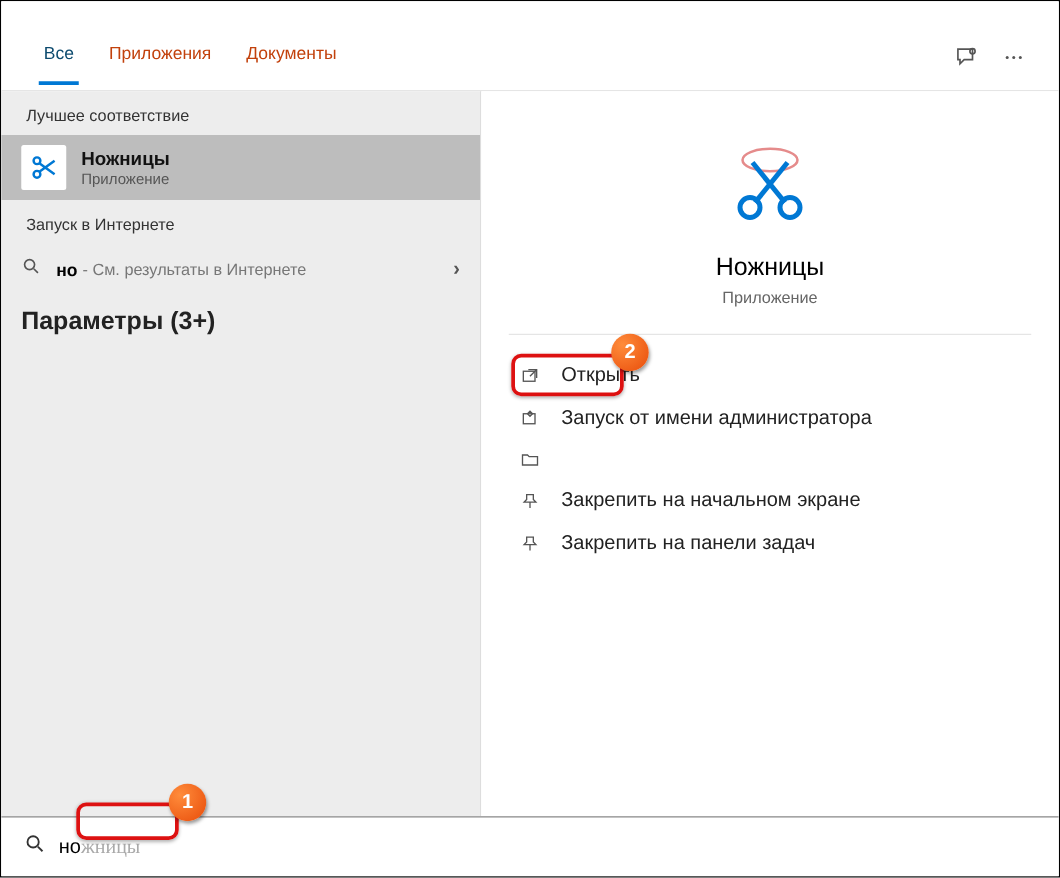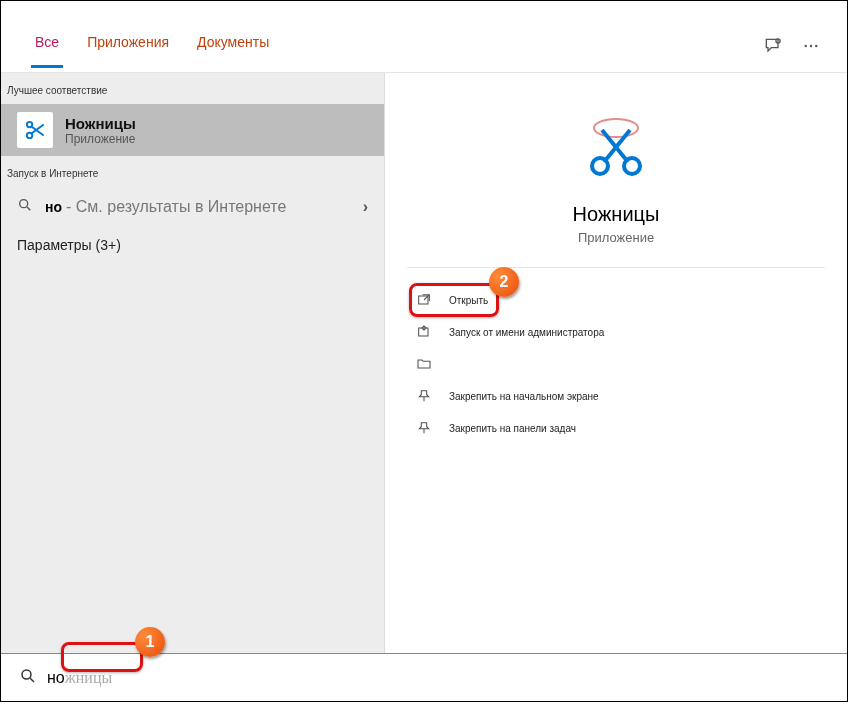--- a/index.html
+++ b/index.html
@@ -1,46 +1,46 @@
 <!DOCTYPE html>
 <html><head>
 <meta charset="utf-8">
 <style>
 * { box-sizing: border-box; margin: 0; padding: 0; font-family: "Segoe UI", Arial, sans-serif; }
 body { background: #fff; width: 848px; height: 702px; position: relative; overflow: hidden; border: 1px solid #000; }
 .window { background: #fff; width: 100%; height: 100%; display: flex; flex-direction: column; }
 .tabs { display: flex; align-items: center; padding: 18px 20px 0 20px; background: #fff; border-bottom: 1px solid #e5e5e5; height: 72px; }
 .tab { padding: 10px 14px 18px 14px; font-size: 14px; color: #c2410c; cursor: pointer; position: relative; }
-.tab.active { color: #be185d; }
+.tab.active { color: #0c4a6e; }
 .tab.active::after { content: ""; position: absolute; left: 10px; right: 10px; bottom: 0; height: 3px; background: #0078d4; }
 .tab .chev { margin-left: 4px; font-size: 10px; }
 .spacer { flex: 1; }
 .header-icon { width: 32px; height: 32px; display: flex; align-items: center; justify-content: center; color: #555; margin-left: 6px; cursor: pointer; }
 .content { flex: 1; display: flex; min-height: 0; }
 .left { width: 384px; background: #ededed; display: flex; flex-direction: column; border-right: 1px solid #ddd; }
-.section-label { font-size: 10px; color: #333; padding: 12px 16px 8px 6px; }
+.section-label { font-size: 13px; color: #333; padding: 12px 16px 8px 20px; }
 .result-item { display: flex; align-items: center; padding: 8px 16px; cursor: pointer; min-height: 46px; }
 .result-item.selected { background: #bdbdbd; }
 .result-icon { width: 36px; height: 36px; display: flex; align-items: center; justify-content: center; margin-right: 12px; background: #fff; border-radius: 2px; }
 .result-text { flex: 1; }
 .result-title { font-size: 15px; color: #111; font-weight: 600; }
 .result-sub { font-size: 12px; color: #555; }
 .web-row { display: flex; align-items: center; padding: 10px 16px; cursor: pointer; }
 .web-row .search-icon { width: 18px; margin-right: 10px; color: #555; }
 .web-row .q { font-size: 14px; color: #000; font-weight: 600; }
-.web-row .suffix { font-size: 16px; color: #777; margin-left: 4px; }
+.web-row .suffix { font-size: 13px; color: #777; margin-left: 4px; }
 .web-row .chev { margin-left: auto; color: #555; font-size: 16px; font-weight: bold; }
-.cat-row { padding: 10px 16px; font-size: 14px; color: #222; cursor: pointer; }
+.cat-row { padding: 10px 16px; font-size: 20px; color: #222; cursor: pointer; font-weight: bold; }
 .right { flex: 1; background: #fff; display: flex; flex-direction: column; align-items: stretch; padding: 0; }
 .preview-head { display: flex; flex-direction: column; align-items: center; padding: 28px 0 22px 0; border-bottom: 1px solid #e5e5e5; margin: 0 22px; }
 .big-icon { width: 90px; height: 90px; display: flex; align-items: center; justify-content: center; margin-bottom: 12px; }
 .preview-title { font-size: 20px; color: #000; margin-bottom: 4px; }
 .preview-sub { font-size: 13px; color: #666; }
 .actions { padding: 16px 22px; }
-.action { display: flex; align-items: center; padding: 8px 6px; font-size: 10px; color: #222; cursor: pointer; }
+.action { display: flex; align-items: center; padding: 8px 6px; font-size: 16px; color: #222; cursor: pointer; }
 .action .a-icon { width: 22px; margin-right: 14px; color: #555; display: flex; align-items: center; justify-content: center; }
 .searchbar { height: 48px; border-top: 1px solid #888; background: #fff; display: flex; align-items: center; padding: 0 18px; }
 .searchbar .s-icon { color: #333; margin-right: 10px; }
 .callout { position: absolute; border: 3px solid #d11; border-radius: 8px; pointer-events: none; box-shadow: 0 1px 3px rgba(0,0,0,.3); }
 .callout-1 { left: 60px; top: 641px; width: 82px; height: 30px; }
 .callout-2 { left: 408px; top: 282px; width: 90px; height: 34px; }
 .badge { position: absolute; width: 30px; height: 30px; border-radius: 50%; background: radial-gradient(circle at 30% 30%, #ff8c3b, #e84c0a); color: #fff; font-weight: bold; font-size: 16px; display: flex; align-items: center; justify-content: center; box-shadow: 1px 2px 3px rgba(0,0,0,.4); pointer-events: none; }
 .badge-1 { left: 134px; top: 626px; }
 .badge-2 { left: 488px; top: 266px; }
 .ghost { color: #aaa; font-family: Liberation Serif, serif; }

